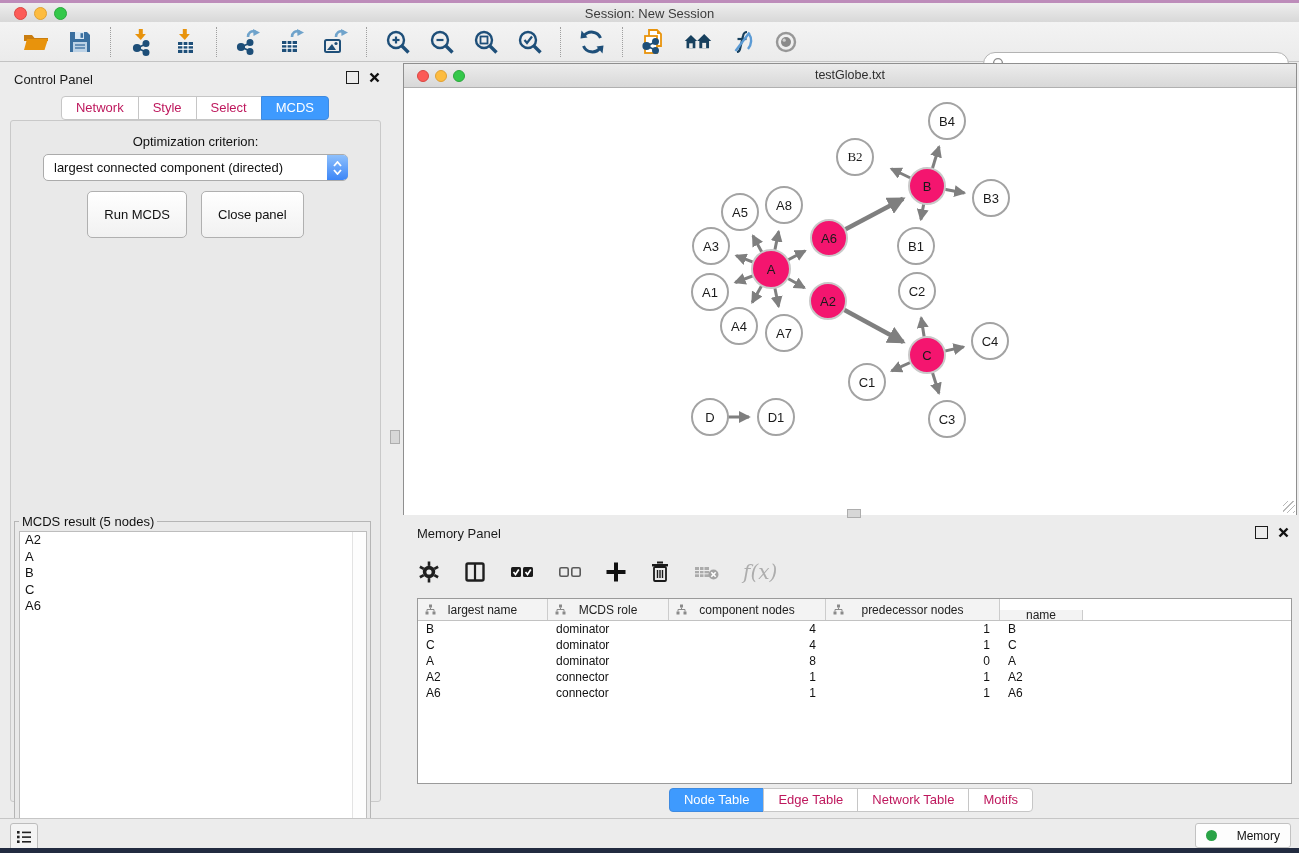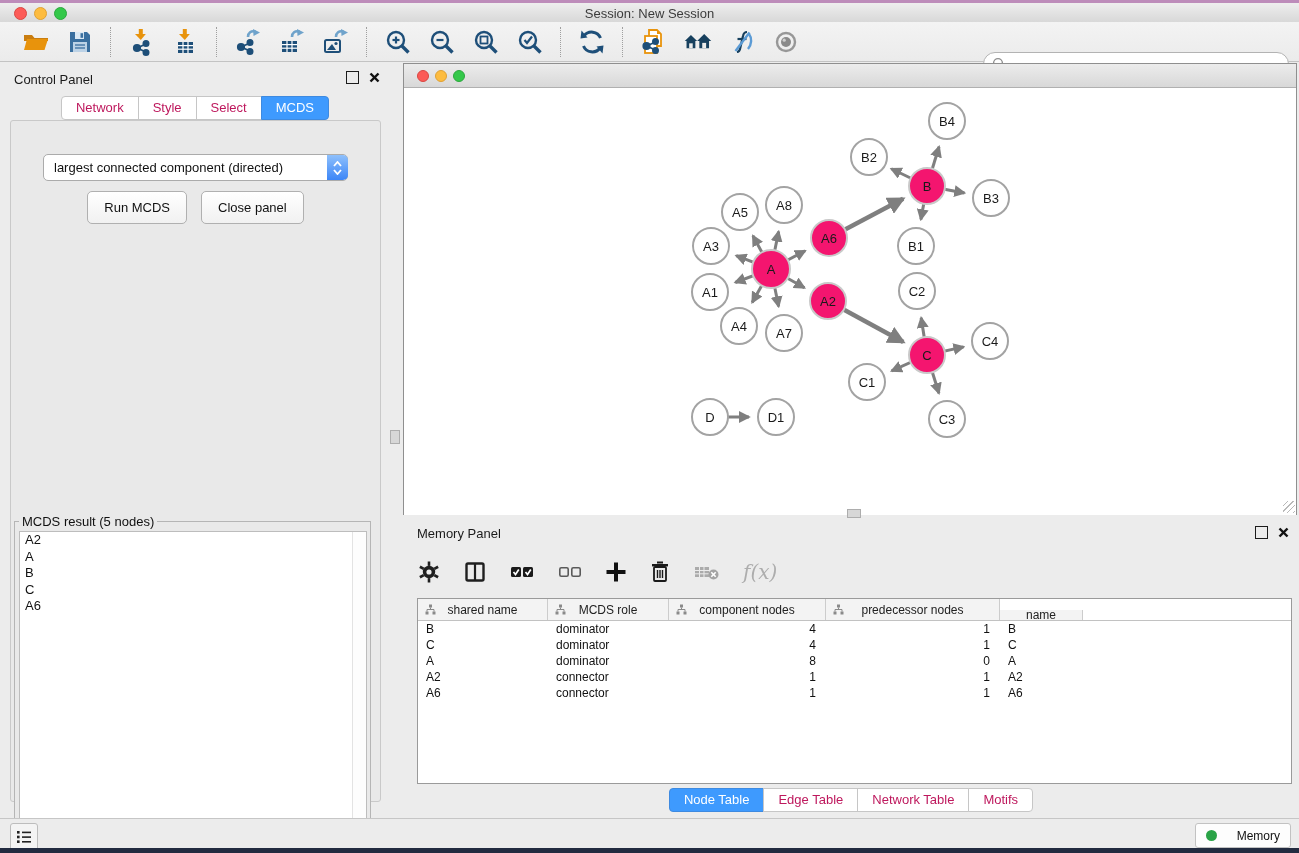--- a/index.html
+++ b/index.html
@@ -40,21 +40,21 @@
           border:1px solid #c9c9c9;border-radius:3px;}
   .opt-label{position:absolute;left:0;width:100%;top:13px;text-align:center;font-size:13px;color:#111;}
   .combo{position:absolute;left:32px;top:33px;width:303px;height:25px;background:#fff;
          border:1px solid #ababab;border-radius:5px;display:flex;align-items:center;}
   .combo-text{flex:1;font-size:13px;color:#111;padding-left:10px;white-space:nowrap;overflow:hidden;}
   .combo-step{width:21px;height:25px;margin-right:-1px;border-radius:0 5px 5px 0;
               background:linear-gradient(#8ec0fc,#3d86f7);display:flex;flex-direction:column;
               align-items:center;justify-content:center;gap:2px;}
   .btn{height:23px;background:linear-gradient(#ffffff,#f1f1f1);border:1px solid #b0b0b0;
        border-radius:5px;font-size:13px;color:#111;display:inline-flex;align-items:center;
-       justify-content:center;padding:4px 16px;}
+       justify-content:center;padding:11px 16px;}
   .cp-actions{position:absolute;left:0;top:70px;width:100%;display:flex;justify-content:center;gap:14px;}
   fieldset.mcds{position:absolute;left:3px;top:393px;width:355px;height:330px;margin:0;padding:0;
                 border:1px solid #b5b5b5;background:#e9e9e9;}
   fieldset.mcds legend{font-size:13px;color:#111;margin-left:4px;padding:0 3px;}
   .result-list{position:absolute;left:4px;top:2px;width:346px;height:322px;background:#fff;
                border:1px solid #bdbdbd;font-size:13px;color:#111;}
   .result-scroll{position:absolute;right:0;top:0;width:13px;height:100%;border-left:1px solid #e3e3e3;background:#fdfdfd;}
   .result-item{padding:0 0 0 5px;line-height:16.5px;}
   
   .vsplit{position:absolute;left:390px;top:62px;width:13px;height:756px;background:#ececec;}
@@ -300,20 +300,21 @@
       </svg>
     </div>
     <div class="cp-tabs" id="cp-tabs">
         <span class="tabbtn">Network</span>
         <span class="tabbtn">Style</span>
         <span class="tabbtn">Select</span>
         <span class="tabbtn active">MCDS</span>
       </div>
 
     <div class="cp-box">
+      <div class="opt-label">Optimization criterion:</div>
       <div class="combo">
         <span class="combo-text">largest connected component (directed)</span>
         <span class="combo-step">
           <svg width="9" height="6" viewBox="0 0 9 6">
               <polyline points="1,5 4.5,1 8,5" fill="none" stroke="#fff" stroke-width="1.8"></polyline>
             </svg>
           <svg width="9" height="6" viewBox="0 0 9 6">
               <polyline points="1,1 4.5,5 8,1" fill="none" stroke="#fff" stroke-width="1.8"></polyline>
             </svg>
         </span>
@@ -340,20 +341,21 @@
 
   <div class="vsplit">
     <span class="split-handle" style="left:0px;top:368px;width:8px;height:12px;"></span>
   </div>
 
   <div class="netwin">
     <div class="net-titlebar">
       <span class="tl r"></span>
       <span class="tl y"></span>
       <span class="tl g"></span>
+      <div class="net-title">testGlobe.txt</div>
     </div>
     <div class="canvas" id="net-canvas">
       <svg id="edge-layer" width="892" height="427" style="position:absolute;left:0;top:0;">
         <defs>
           <marker id="arrow" viewBox="0 0 10 10" refX="8.5" refY="5" markerWidth="4" markerHeight="4" orient="auto">
             <path d="M0 0 L10 5 L0 10 z" fill="#7f7f7f"></path>
           </marker>
         </defs>
       <line x1="367" y1="181" x2="348.8998425665696" y2="147.7190653643376" stroke="#7f7f7f" stroke-width="3" marker-end="url(#arrow)"></line>
           <line x1="367" y1="181" x2="374.62538204416717" y2="143.45965762871543" stroke="#7f7f7f" stroke-width="3" marker-end="url(#arrow)"></line>
@@ -379,21 +381,21 @@
         <div class="gnode" style="left: 361px; top: 98px; width: 38px; height: 38px;">A8</div>
         <div class="gnode" style="left: 288px; top: 139px; width: 38px; height: 38px;">A3</div>
         <div class="gnode" style="left: 287px; top: 185px; width: 38px; height: 38px;">A1</div>
         <div class="gnode" style="left: 316px; top: 219px; width: 38px; height: 38px;">A4</div>
         <div class="gnode" style="left: 361px; top: 226px; width: 38px; height: 38px;">A7</div>
         <div class="gnode hl" style="left: 347px; top: 161px; width: 40px; height: 40px;">A</div>
         <div class="gnode hl" style="left: 406px; top: 131px; width: 38px; height: 38px;">A6</div>
         <div class="gnode hl" style="left: 405px; top: 194px; width: 38px; height: 38px;">A2</div>
         <div class="gnode hl" style="left: 504px; top: 79px; width: 38px; height: 38px;">B</div>
         <div class="gnode" style="left: 493px; top: 139px; width: 38px; height: 38px;">B1</div>
-        <div class="gnode" style="left: 446px; top: 50px; width: 38px; height: 38px;">B2</div>
+        <div class="gnode" style="left: 432px; top: 50px; width: 38px; height: 38px; font-family: Liberation Serif, serif;">B2</div>
         <div class="gnode" style="left: 568px; top: 91px; width: 38px; height: 38px;">B3</div>
         <div class="gnode" style="left: 524px; top: 14px; width: 38px; height: 38px;">B4</div>
         <div class="gnode hl" style="left: 504px; top: 248px; width: 38px; height: 38px;">C</div>
         <div class="gnode" style="left: 444px; top: 275px; width: 38px; height: 38px;">C1</div>
         <div class="gnode" style="left: 494px; top: 184px; width: 38px; height: 38px;">C2</div>
         <div class="gnode" style="left: 524px; top: 312px; width: 38px; height: 38px;">C3</div>
         <div class="gnode" style="left: 567px; top: 234px; width: 38px; height: 38px;">C4</div>
         <div class="gnode" style="left: 287px; top: 310px; width: 38px; height: 38px;">D</div>
         <div class="gnode" style="left: 353px; top: 310px; width: 38px; height: 38px;">D1</div>
       </div>
@@ -491,21 +493,21 @@
 
     <div class="dtable">
       <div class="thead" id="table-head">
           <div class="th" style="width: 130px;">
             <svg class="treeic" width="11" height="11" viewBox="0 0 11 11">
   <rect x="4" y="0.5" width="3" height="3" fill="#8a8a8a"></rect>
   <rect x="0.5" y="7.5" width="3" height="3" fill="#8a8a8a"></rect>
   <rect x="7.5" y="7.5" width="3" height="3" fill="#8a8a8a"></rect>
   <path d="M5.5 3.5 V5.5 M2 7.5 V5.5 H9 V7.5" fill="none" stroke="#8a8a8a" stroke-width="1"></path>
             </svg>
-            <span>shared name</span>
+            <span>largest name</span>
           </div>
           <div class="th" style="width: 121px;">
             <svg class="treeic" width="11" height="11" viewBox="0 0 11 11">
   <rect x="4" y="0.5" width="3" height="3" fill="#8a8a8a"></rect>
   <rect x="0.5" y="7.5" width="3" height="3" fill="#8a8a8a"></rect>
   <rect x="7.5" y="7.5" width="3" height="3" fill="#8a8a8a"></rect>
   <path d="M5.5 3.5 V5.5 M2 7.5 V5.5 H9 V7.5" fill="none" stroke="#8a8a8a" stroke-width="1"></path>
             </svg>
             <span>MCDS role</span>
           </div>

